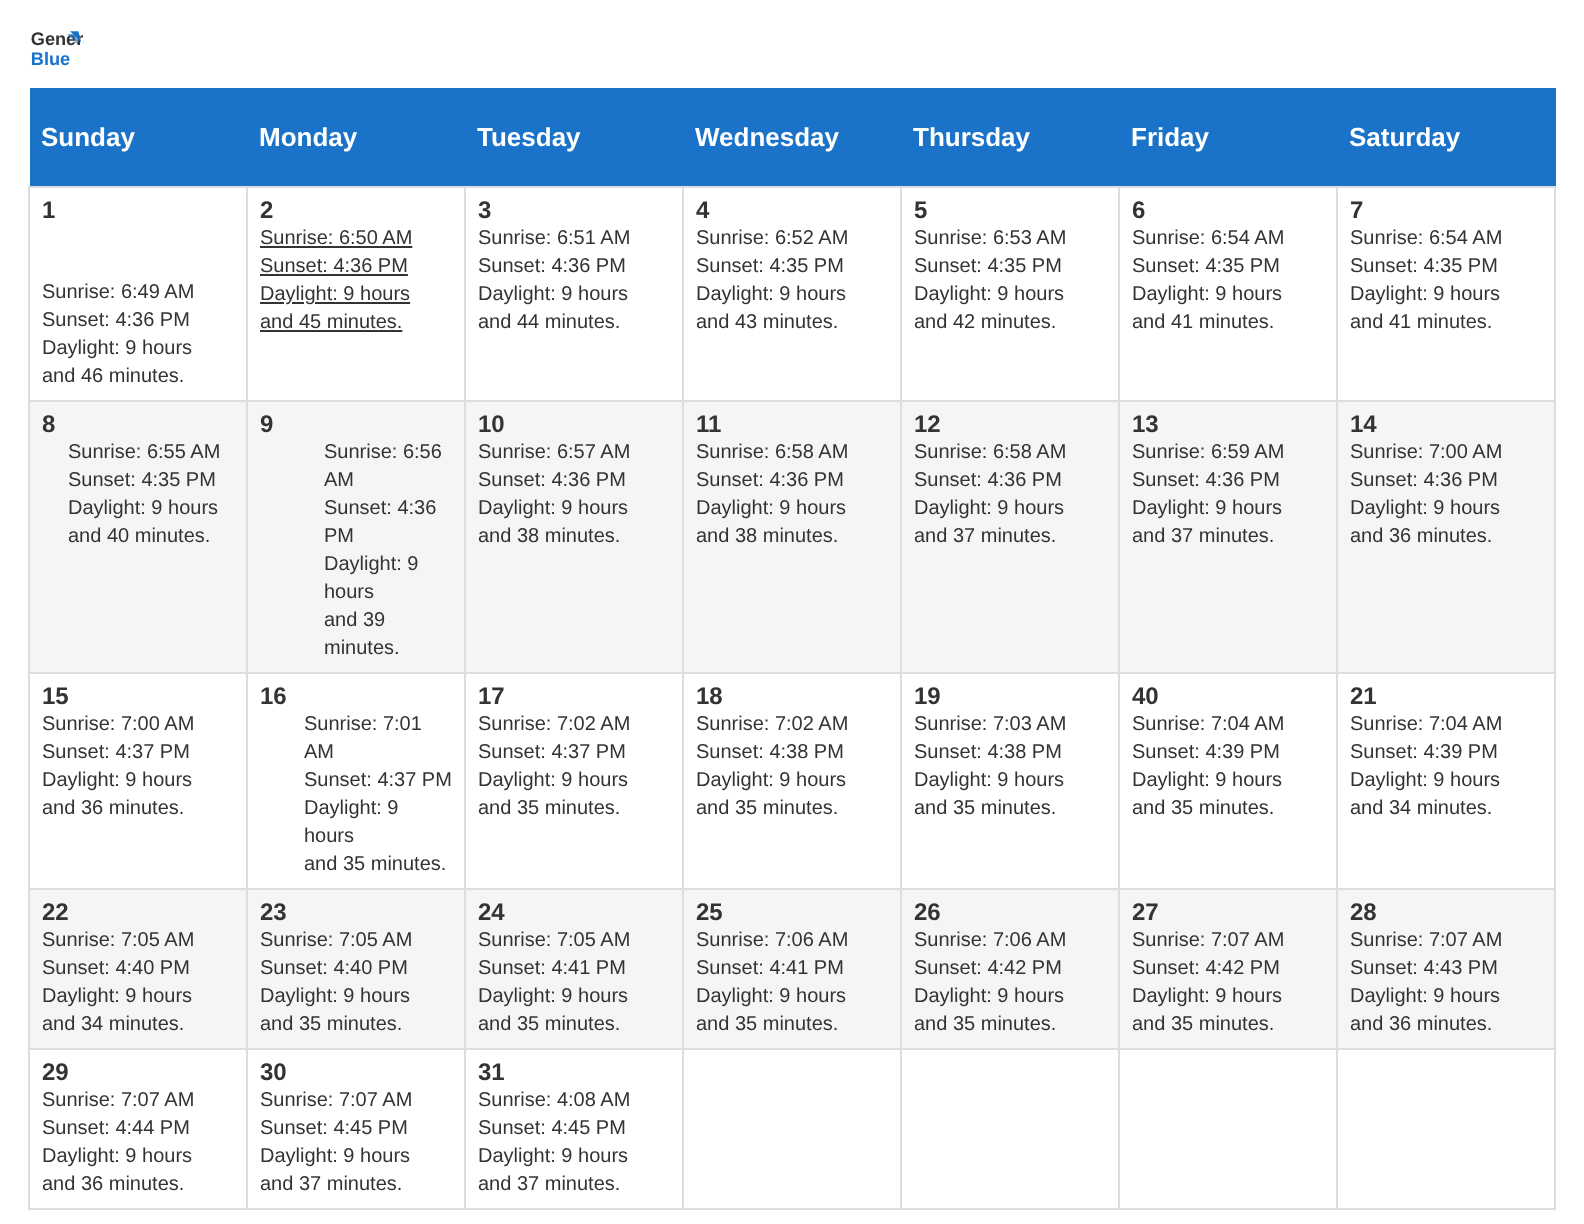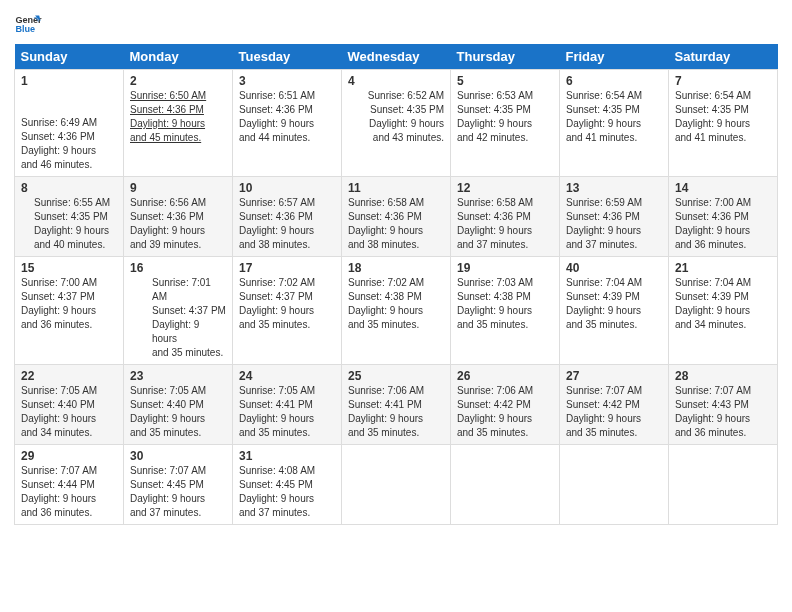--- a/index.html
+++ b/index.html
@@ -43,21 +43,21 @@
     }
     table {
       width: 100%;
       border-collapse: collapse;
       table-layout: fixed;
     }
     th {
       background-color: #1a73c8;
       color: white;
       text-align: left;
-      padding: 5px 6px;
+      padding: 17px 6px;
       font-size: 13px;
       font-weight: bold;
     }
     td {
       vertical-align: top;
       padding: 4px 6px;
       font-size: 10.5px;
       color: #333;
       border: 1px solid #ddd;
       height: 75px;
@@ -129,21 +129,21 @@
           </td>
           <td>
             <span class="day-num">3</span>
             <div class="day-info" style="white-space: pre-line;">Sunrise: 6:51 AM
 Sunset: 4:36 PM
 Daylight: 9 hours
 and 44 minutes.</div>
           </td>
           <td>
             <span class="day-num">4</span>
-            <div class="day-info" style="white-space: pre-line; text-align: right;">Sunrise: 6:52 AM
+            <div class="day-info" style="white-space: pre-line;">Sunrise: 6:52 AM
 Sunset: 4:35 PM
 Daylight: 9 hours
 and 43 minutes.</div>
           </td>
           <td>
             <span class="day-num">5</span>
             <div class="day-info" style="white-space: pre-line;">Sunrise: 6:53 AM
 Sunset: 4:35 PM
 Daylight: 9 hours
 and 42 minutes.</div>
@@ -166,21 +166,21 @@
         <tr>
           <td>
             <span class="day-num">8</span>
             <div class="day-info" style="white-space: pre-line; margin-left: 13px;">Sunrise: 6:55 AM
 Sunset: 4:35 PM
 Daylight: 9 hours
 and 40 minutes.</div>
           </td>
           <td>
             <span class="day-num">9</span>
-            <div class="day-info" style="white-space: pre-line;">Sunrise: 6:56 AM
+            <div class="day-info" style="white-space: pre-line; margin-left: 32px;">Sunrise: 6:56 AM
 Sunset: 4:36 PM
 Daylight: 9 hours
 and 39 minutes.</div>
           </td>
           <td>
             <span class="day-num">10</span>
             <div class="day-info" style="white-space: pre-line;">Sunrise: 6:57 AM
 Sunset: 4:36 PM
 Daylight: 9 hours
 and 38 minutes.</div>

